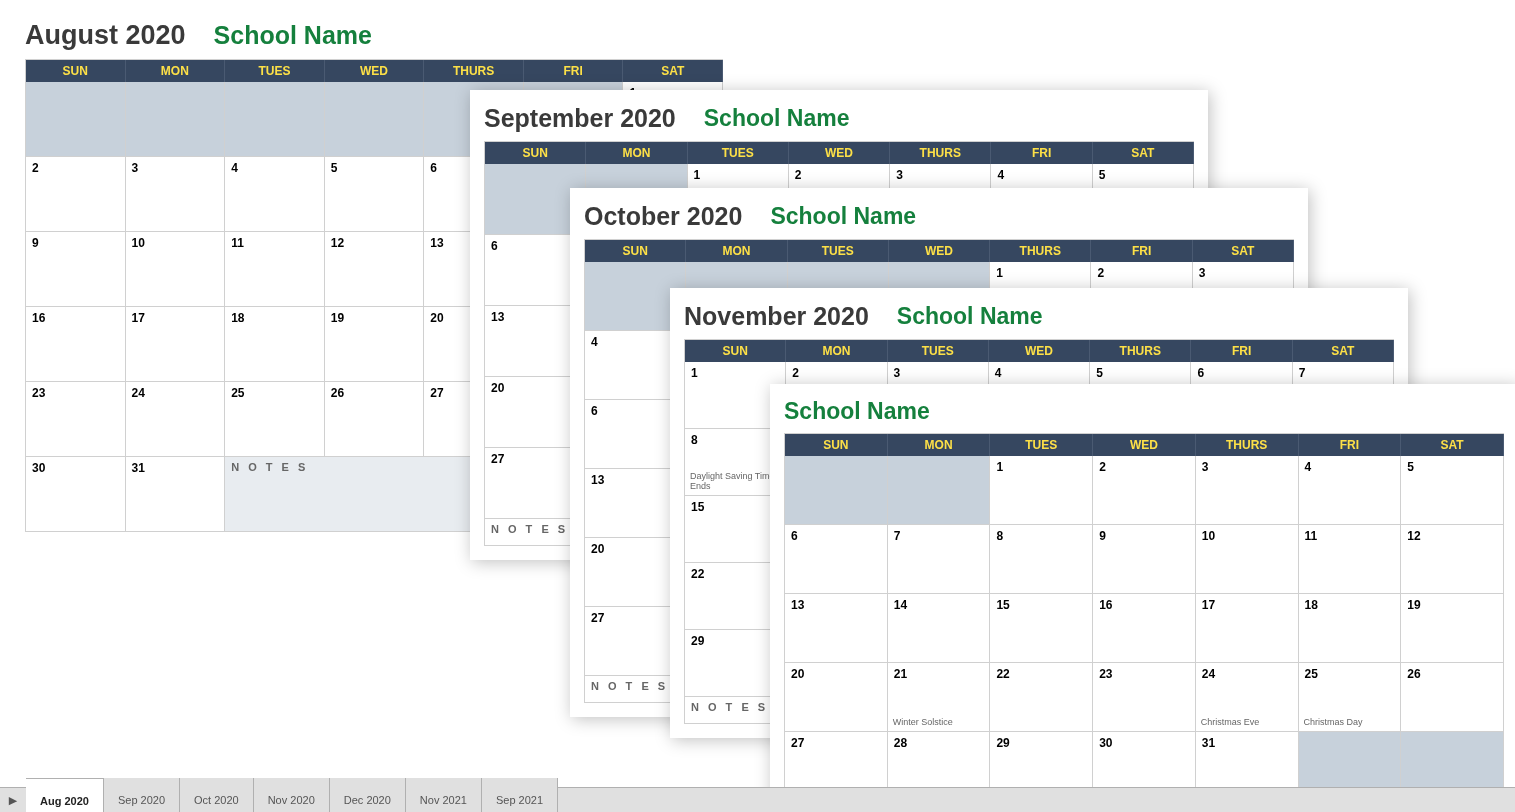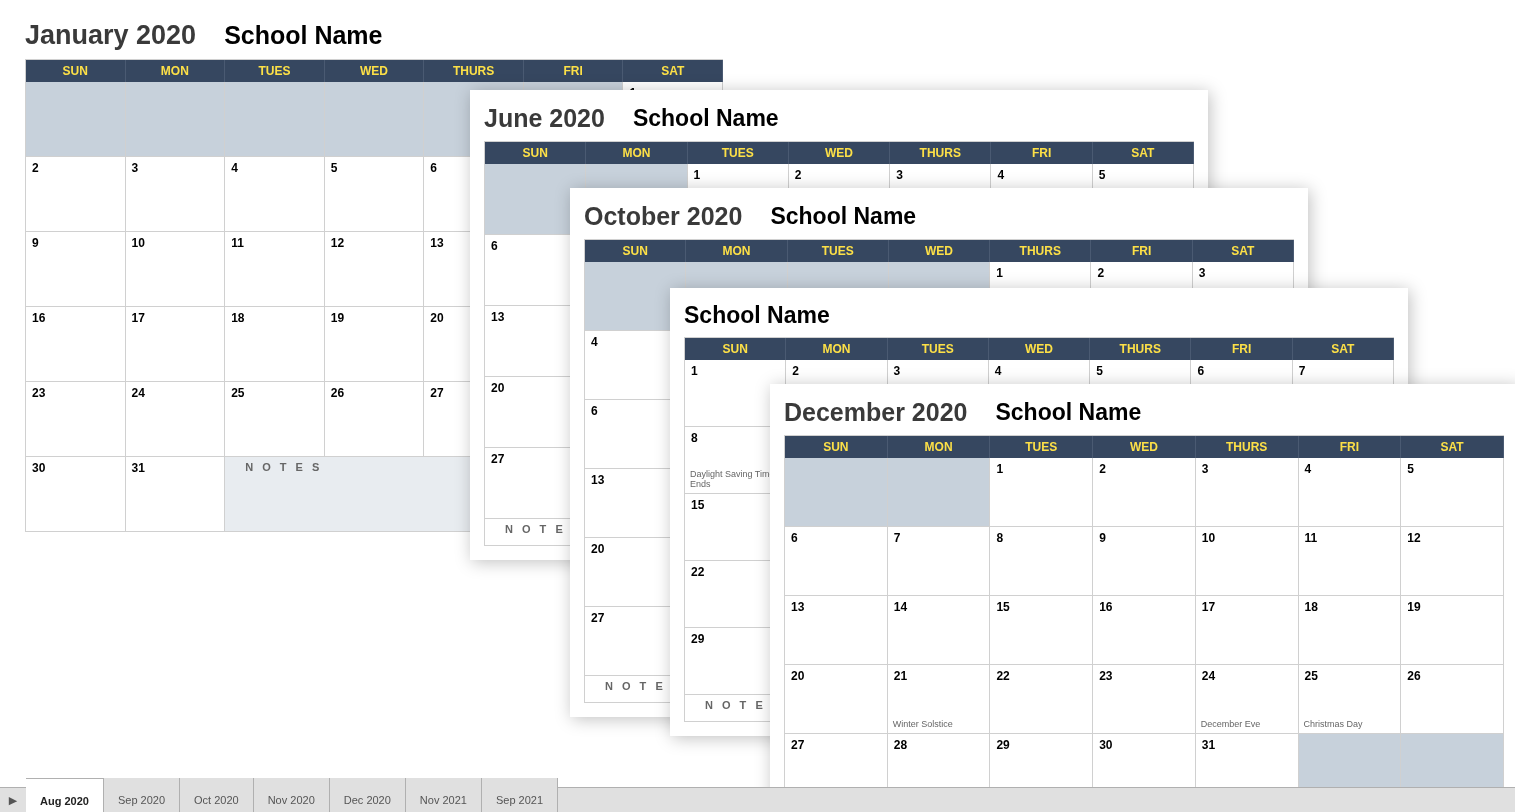--- a/index.html
+++ b/index.html
@@ -28,21 +28,21 @@
 
     .cal-title .month-year {
       font-size: 25px;
       font-weight: bold;
       color: #3a3a3a;
     }
 
     .cal-title .school-name {
       font-size: 23px;
       font-weight: bold;
-      color: #000000;
+      color: #15803d;
     }
 
     .cal-grid {
       display: grid;
       grid-template-columns: repeat(7, 1fr);
       border-top: 1px solid #d0d0d0;
       border-left: 1px solid #d0d0d0;
     }
 
     .cal-header-cell {
@@ -79,21 +79,21 @@
       bottom: 3px;
       left: 5px;
       font-size: 9px;
       color: #666;
       line-height: 1.1;
     }
 
     .notes-label {
       position: absolute;
       top: 4px;
-      left: 20px;
+      left: 6px;
       font-size: 11px;
       font-weight: bold;
       letter-spacing: 3px;
       color: #666;
     }
 
     .notes-cell {
       background: #e8ecf0;
     }
 
@@ -155,21 +155,21 @@
       font-weight: bold;
       color: #222;
       border-top: 1px solid #b0b0b0;
     }
   </style>
 </head>
 <body>
 
 <div class="calendar-card" id="cal-august">
   <div class="cal-title">
-    <span class="month-year">January 2020</span>
+    <span class="month-year">August 2020</span>
     <span class="school-name">School Name</span>
   </div>
   <div class="cal-grid" id="aug-grid">
       <div class="cal-header-cell">SUN</div>
       <div class="cal-header-cell">MON</div>
       <div class="cal-header-cell">TUES</div>
       <div class="cal-header-cell">WED</div>
       <div class="cal-header-cell">THURS</div>
       <div class="cal-header-cell">FRI</div>
       <div class="cal-header-cell">SAT</div>
@@ -273,21 +273,21 @@
         <span class="day-num">31</span>
       </div>
       <div class="cal-cell notes-cell" style="grid-column: span 5;">
         <span class="notes-label">N O T E S</span>
       </div>
     </div>
 </div>
 
 <div class="calendar-card" id="cal-september">
   <div class="cal-title">
-    <span class="month-year">June 2020</span>
+    <span class="month-year">September 2020</span>
     <span class="school-name">School Name</span>
   </div>
   <div class="cal-grid" id="sep-grid">
       <div class="cal-header-cell">SUN</div>
       <div class="cal-header-cell">MON</div>
       <div class="cal-header-cell">TUES</div>
       <div class="cal-header-cell">WED</div>
       <div class="cal-header-cell">THURS</div>
       <div class="cal-header-cell">FRI</div>
       <div class="cal-header-cell">SAT</div>
@@ -424,20 +424,21 @@
       <div class="cal-cell"></div>
       <div class="cal-cell"></div>
       <div class="cal-cell" style="grid-column: span 7; height: 26px;">
         <span class="notes-label">N O T E S</span>
       </div>
     </div>
 </div>
 
 <div class="calendar-card" id="cal-november">
   <div class="cal-title">
+    <span class="month-year">November 2020</span>
     <span class="school-name">School Name</span>
   </div>
   <div class="cal-grid" id="nov-grid">
       <div class="cal-header-cell">SUN</div>
       <div class="cal-header-cell">MON</div>
       <div class="cal-header-cell">TUES</div>
       <div class="cal-header-cell">WED</div>
       <div class="cal-header-cell">THURS</div>
       <div class="cal-header-cell">FRI</div>
       <div class="cal-header-cell">SAT</div>
@@ -500,21 +501,20 @@
       <div class="cal-cell"></div>
       <div class="cal-cell"></div>
       <div class="cal-cell" style="grid-column: span 7; height: 26px;">
         <span class="notes-label">N O T E S</span>
       </div>
     </div>
 </div>
 
 <div class="calendar-card" id="cal-december">
   <div class="cal-title">
-    <span class="month-year">December 2020</span>
     <span class="school-name">School Name</span>
   </div>
   <div class="cal-grid" id="dec-grid">
       <div class="cal-header-cell">SUN</div>
       <div class="cal-header-cell">MON</div>
       <div class="cal-header-cell">TUES</div>
       <div class="cal-header-cell">WED</div>
       <div class="cal-header-cell">THURS</div>
       <div class="cal-header-cell">FRI</div>
       <div class="cal-header-cell">SAT</div>
@@ -585,21 +585,21 @@
         <span class="event">Winter Solstice</span>
       </div>
       <div class="cal-cell">
         <span class="day-num">22</span>
       </div>
       <div class="cal-cell">
         <span class="day-num">23</span>
       </div>
       <div class="cal-cell">
         <span class="day-num">24</span>
-        <span class="event">December Eve</span>
+        <span class="event">Christmas Eve</span>
       </div>
       <div class="cal-cell">
         <span class="day-num">25</span>
         <span class="event">Christmas Day</span>
       </div>
       <div class="cal-cell">
         <span class="day-num">26</span>
       </div>
       <div class="cal-cell">
         <span class="day-num">27</span>

